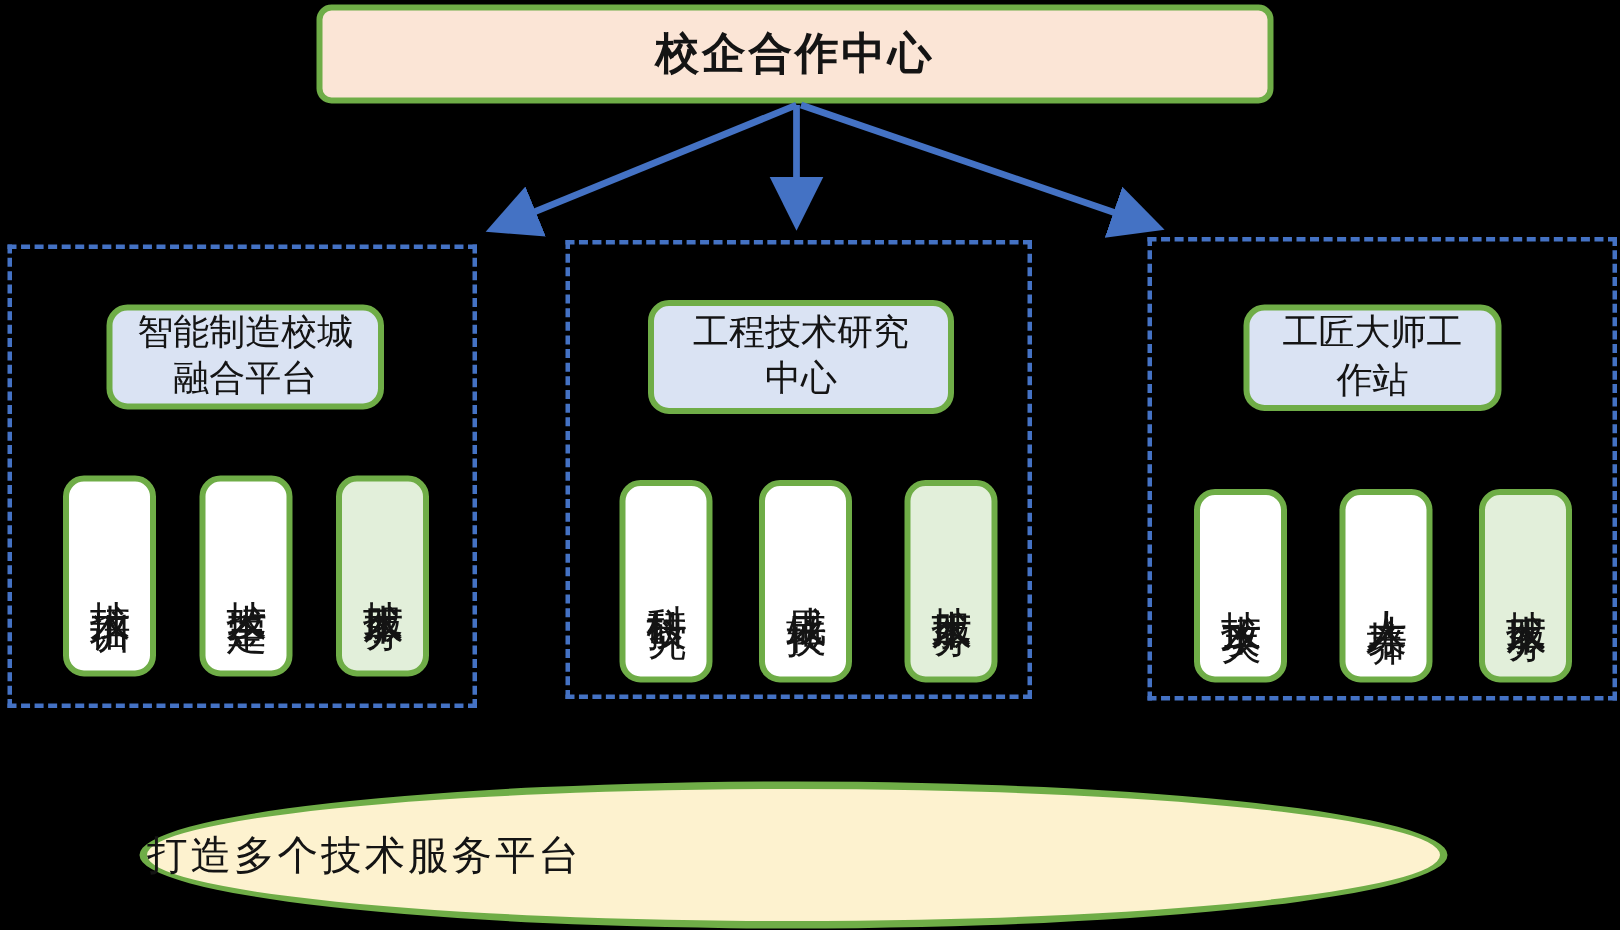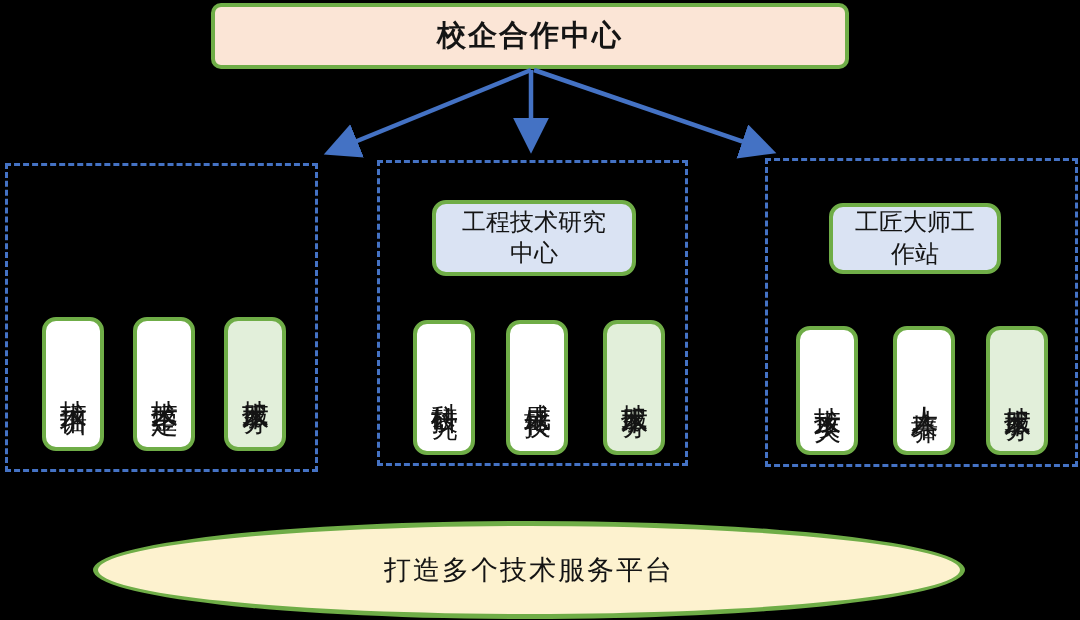--- a/index.html
+++ b/index.html
@@ -70,21 +70,21 @@
   .g1 .item{top:157px;width:62px;height:135px;}
   .g1 .item.i0{left:33px;}  .g1 .item.i1{left:126px;} .g1 .item.i2{left:223px;}
   .g2 .item{top:165px;width:62px;height:129px;}
   .g2 .item.i0{left:28px;}  .g2 .item.i1{left:125px;} .g2 .item.i2{left:218px;}
   
   .footer-ellipse{
     position:absolute;left:93px;top:521px;width:862px;height:88px;
     background:#FDF2CF;
     border:5px solid #6FAD47;
     border-radius:50%;
-    display:flex;align-items:center;justify-content:center;
+    display:flex;align-items:center;justify-content:flex-start;
   }
   .footer-ellipse span{font-size:27px;letter-spacing:2px;}
 </style>
 </head>
 <body>
 
 <div class="canvas">
 
   <div class="top-box">
     <span>校企合作中心</span>
@@ -95,20 +95,24 @@
       <marker id="ah" markerWidth="9" markerHeight="9" refX="6.5" refY="4" orient="auto" markerUnits="strokeWidth">
         <path d="M0,0 L8,4 L0,8 z" fill="#4472C4"></path>
       </marker>
     </defs>
     <path d="M531,70 L330,152" stroke="#4472C4" stroke-width="4.5" fill="none" marker-end="url(#ah)"></path>
     <path d="M531,70 L531,147" stroke="#4472C4" stroke-width="4.5" fill="none" marker-end="url(#ah)"></path>
     <path d="M534,70 L770,151" stroke="#4472C4" stroke-width="4.5" fill="none" marker-end="url(#ah)"></path>
   </svg>
 
   <div class="group g0">
+    <div class="group-header">
+      <span>智能制造校城
+融合平台</span>
+    </div>
     <div class="item i0">
       <span>技术培训</span>
     </div>
     <div class="item i1">
       <span>技术鉴定</span>
     </div>
     <div class="item i2 green">
       <span>技术服务</span>
     </div>
   </div>

